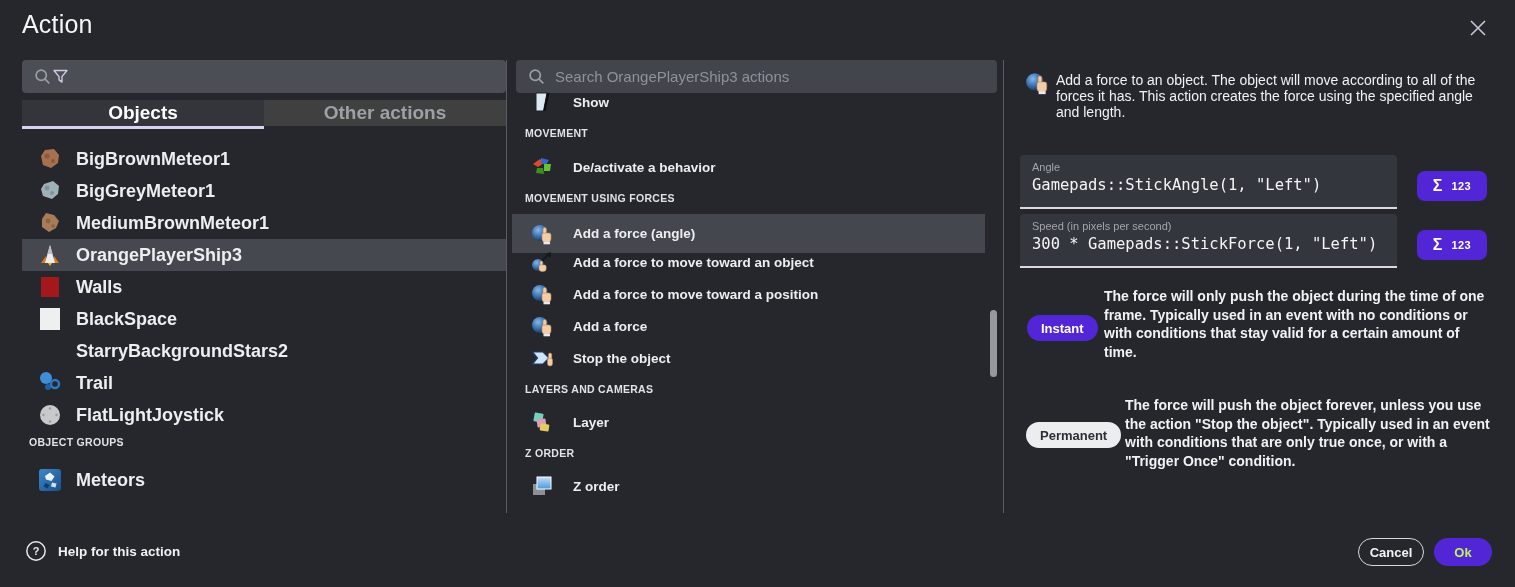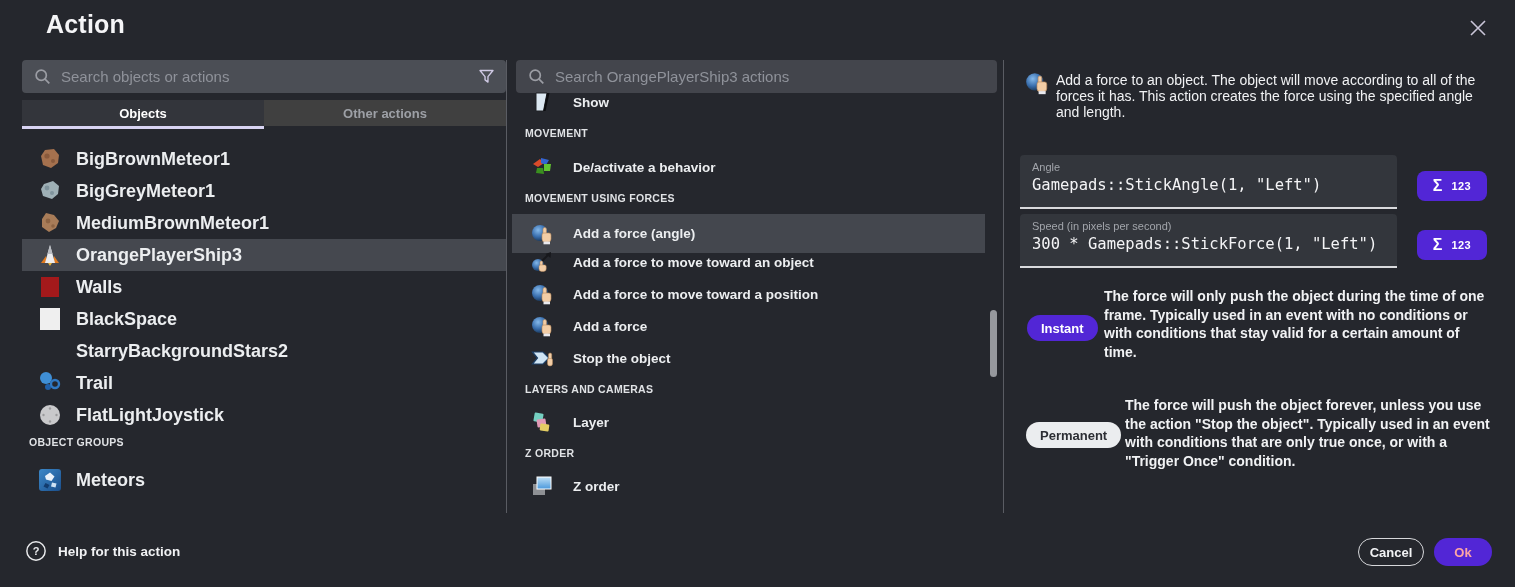--- a/index.html
+++ b/index.html
@@ -7,33 +7,33 @@
   body {
     position:relative;
     background:#25272d;
     font-family:"Liberation Sans", sans-serif;
     overflow:hidden;
     color:#eceef0;
   }
   .abs { position:absolute; }
 
   
-  .dlg-title { left:22px; top:10px; font-size:25px; font-weight:700; color:#f5f5f7; letter-spacing:.2px;margin-left:24px; }
+  .dlg-title { left:22px; top:10px; font-size:25px; font-weight:400; color:#f5f5f7; letter-spacing:.2px; }
   .close-btn { left:1464px; top:14px; width:28px; height:28px; display:flex; align-items:center; justify-content:center; cursor:pointer; background:none; border:none; }
 
   
   .searchbox { height:33px; border-radius:4px; display:flex; align-items:center; padding:0 10px 0 12px; }
   .searchbox.left  { left:22px;  top:60px; width:484px; background:#4b4e55; }
   .searchbox.mid   { left:516px; top:60px; width:481px; background:#43454c; }
   .searchbox input { flex:1; background:transparent; border:none; outline:none; color:#e8e9ec; font-size:15px; font-family:"Liberation Sans",sans-serif; margin-left:10px; }
   .searchbox input::placeholder { color:#8f929a; }
 
   
   .tabs { left:22px; top:100px; width:484px; height:26px; display:flex; }
-  .tab { width:242px; display:flex; align-items:center; justify-content:center; font-size:13px; font-weight:700; cursor:pointer; }
+  .tab { width:242px; display:flex; align-items:center; justify-content:center; font-size:19px; font-weight:700; cursor:pointer; }
   .tab.sel   { background:#33353b; color:#ffffff; }
   .tab.unsel { background:#404040; color:#9da0a6; }
   .tab-underline { left:22px; top:126px; width:242px; height:3px; background:#d8d3f2; }
 
   
   .row { position:absolute; height:32px; display:flex; align-items:center; cursor:pointer;gap:8px; }
   .row .ic { width:24px; height:24px; flex:0 0 24px; display:flex; align-items:center; justify-content:center; }
   .lrow { left:22px; width:484px; }
   .lrow .ic { margin-left:16px; }
   .lrow .lbl { margin-left:6px; font-size:18px; font-weight:700; color:#eceef0; }
@@ -63,21 +63,21 @@
   .badge { position:absolute; height:26px; border-radius:13px; display:flex; align-items:center; justify-content:center; font-size:13px; font-weight:700; padding:0 14px; }
   .badge.primary { background:#5226d6; color:#ffffff; }
   .badge.light   { background:#ebedef; color:#2c2e34; }
   .note-text { position:absolute; font-size:14px; font-weight:700; line-height:18.5px; color:#f1f2f4; }
 
   
   .help { left:25px; top:540px; display:flex; align-items:center; gap:11px; cursor:pointer; }
   .help .hlbl { font-size:13.5px; font-weight:700; color:#f0f1f3; }
   .btn { position:absolute; top:538px; height:28px; border-radius:14px; font-size:13px; font-weight:700; display:flex; align-items:center; justify-content:center; cursor:pointer; font-family:"Liberation Sans",sans-serif; }
   .btn.cancel { left:1358px; width:66px; background:transparent; border:1px solid #d6d7da; color:#f2f3f5; }
-  .btn.ok     { left:1434px; width:58px; background:#5226d6; border:none; color:#fca5a5; }
+  .btn.ok     { left:1434px; width:58px; background:#5226d6; border:none; color:#bef264; }
 </style>
 </head>
 <body>
 
 <svg width="0" height="0" style="position:absolute">
   <defs>
     <radialGradient id="sphereGrad" cx="38%" cy="32%" r="75%">
       <stop offset="0%" stop-color="#85b9ea"></stop>
         <stop offset="55%" stop-color="#3a6fae"></stop>
         <stop offset="100%" stop-color="#16304f"></stop>
@@ -98,21 +98,20 @@
   <svg width="20" height="20" viewBox="0 0 20 20">
     <path d="M3 3 L17 17 M17 3 L3 17" stroke="#c9c5d8" stroke-width="1.6" fill="none"></path>
   </svg>
 </button>
 
 <div class="abs searchbox left">
   <svg width="17" height="17" viewBox="0 0 20 20">
     <circle cx="8.5" cy="8.5" r="6" fill="none" stroke="#9b9da4" stroke-width="2"></circle>
     <path d="M13 13 L18 18" stroke="#9b9da4" stroke-width="2"></path>
   </svg>
-  <input type="text" placeholder="Search objects or actions" style="">
   <svg width="19" height="19" viewBox="0 0 22 22" style="cursor:pointer">
     <path d="M3.5 4 h15 l-5.8 7.2 v6.3 l-3.4 -2.6 v-3.7 z" fill="none" stroke="#cfc9e4" stroke-width="1.6" stroke-linejoin="round"></path>
   </svg>
 </div>
 
 <div class="abs tabs">
   <div class="tab sel">Objects</div>
   <div class="tab unsel">Other actions</div>
 </div>
 <div class="abs tab-underline"></div>

